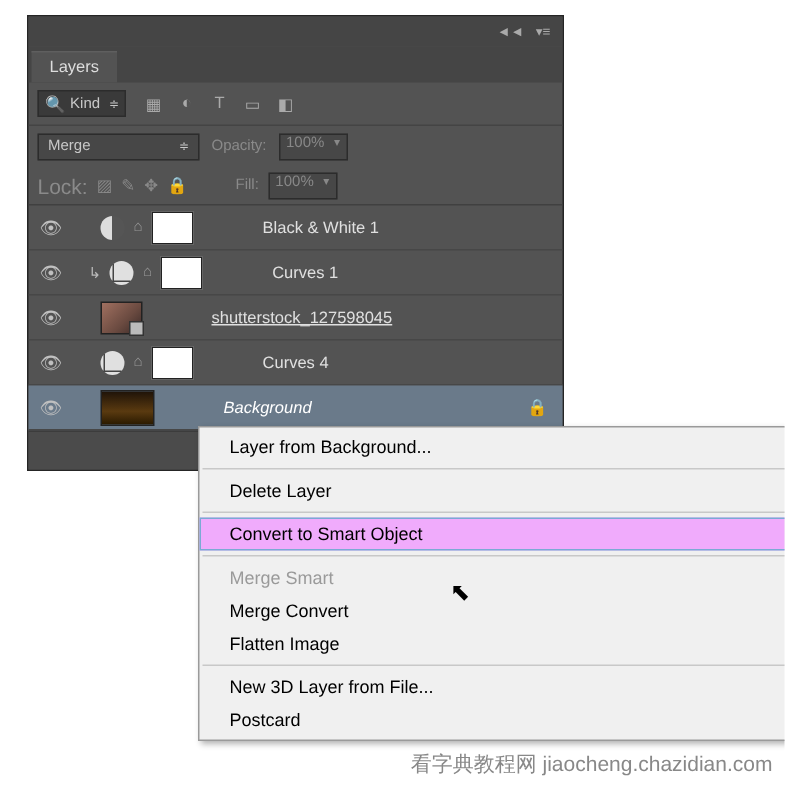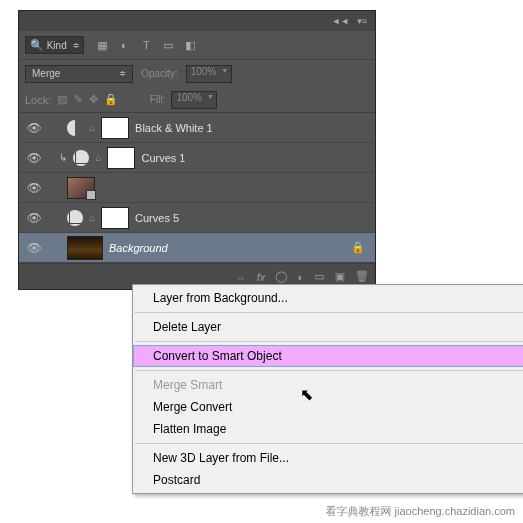--- a/index.html
+++ b/index.html
@@ -112,21 +112,21 @@
     justify-content: space-between;
   }
   .lock-row {
     height: 26px;
     display: flex;
     align-items: center;
     padding: 0 6px;
     gap: 6px;
     border-bottom: 1px solid #404040;
   }
-  .lock-label { color: #8a8a8a; font-size: 11px; }
+  .lock-label { color: #8a8a8a; font-size: 14px; }
   .lock-icons { display: flex; gap: 6px; }
   .lock-icons span { color: #888; font-size: 11px; }
   .layer-list { }
   .layer-item {
     height: 30px;
     display: flex;
     align-items: center;
     border-bottom: 1px solid #474747;
     padding: 0 4px;
     gap: 6px;
@@ -155,20 +155,21 @@
     border-bottom:1px solid #444; border-left:1px solid #444;
   }
   .mask-thumb {
     width: 28px; height: 22px; background: #fff;
     border: 1px solid #222;
   }
   .link-icon { color:#999; font-size:10px; }
   .layer-name {
     color: #e0e0e0;
     font-size: 11px;
+    margin-left: 40px;
   }
   .layer-item.selected .layer-name { color:#fff; font-style: italic; }
   .thumb-photo {
     width: 28px; height: 22px;
     background: linear-gradient(135deg,#a07060 0%,#6a4a40 60%,#3a2a28 100%);
     border:1px solid #222;
     position:relative;
   }
   .thumb-photo.so:after{
     content:""; position:absolute; right:-2px; bottom:-2px;
@@ -218,31 +219,34 @@
     left: 300px; top: 385px;
     font-size: 16px;
     color:#000;
     pointer-events:none;
   }
 
   .watermark {
     position:absolute;
     right: 8px;
     bottom: 4px;
-    font-size: 11px;
+    font-size: 14px;
     color: #888;
   }
 </style>
 </head>
 <body>
 
 <div class="panel">
   <div class="panel-header">
     <span class="collapse-icon">◄◄</span>
     <span class="menu-icon">▾≡</span>
+  </div>
+  <div class="tab-row">
+    <div class="tab">Layers</div>
   </div>
 
   <div class="filter-row">
     <div class="kind-select">
       <span class="search">🔍</span>
       <span>Kind</span>
       <span class="chev">≑</span>
     </div>
     <div class="filter-icons">
       <span>▦</span>
@@ -298,29 +302,30 @@
       <span class="adj-dot curves"></span>
       <span class="link-icon">⌂</span>
       <span class="mask-thumb"></span>
       <span class="layer-name">Curves 1</span>
     </div>
 
     <div class="layer-item">
       <span class="vis">👁</span>
       <span style="width:10px"></span>
       <span class="thumb-photo so"></span>
+      <span class="layer-name" style="text-decoration:underline">shutterstock_127598045</span>
     </div>
 
     <div class="layer-item">
       <span class="vis">👁</span>
       <span style="width:10px"></span>
       <span class="adj-dot curves"></span>
       <span class="link-icon">⌂</span>
       <span class="mask-thumb"></span>
-      <span class="layer-name">Curves 5</span>
+      <span class="layer-name">Curves 4</span>
     </div>
 
     <div class="layer-item selected">
       <span class="vis">👁</span>
       <span style="width:10px"></span>
       <span class="thumb-bg"></span>
       <span class="layer-name">Background</span>
       <span class="padlock">🔒</span>
     </div>
 

